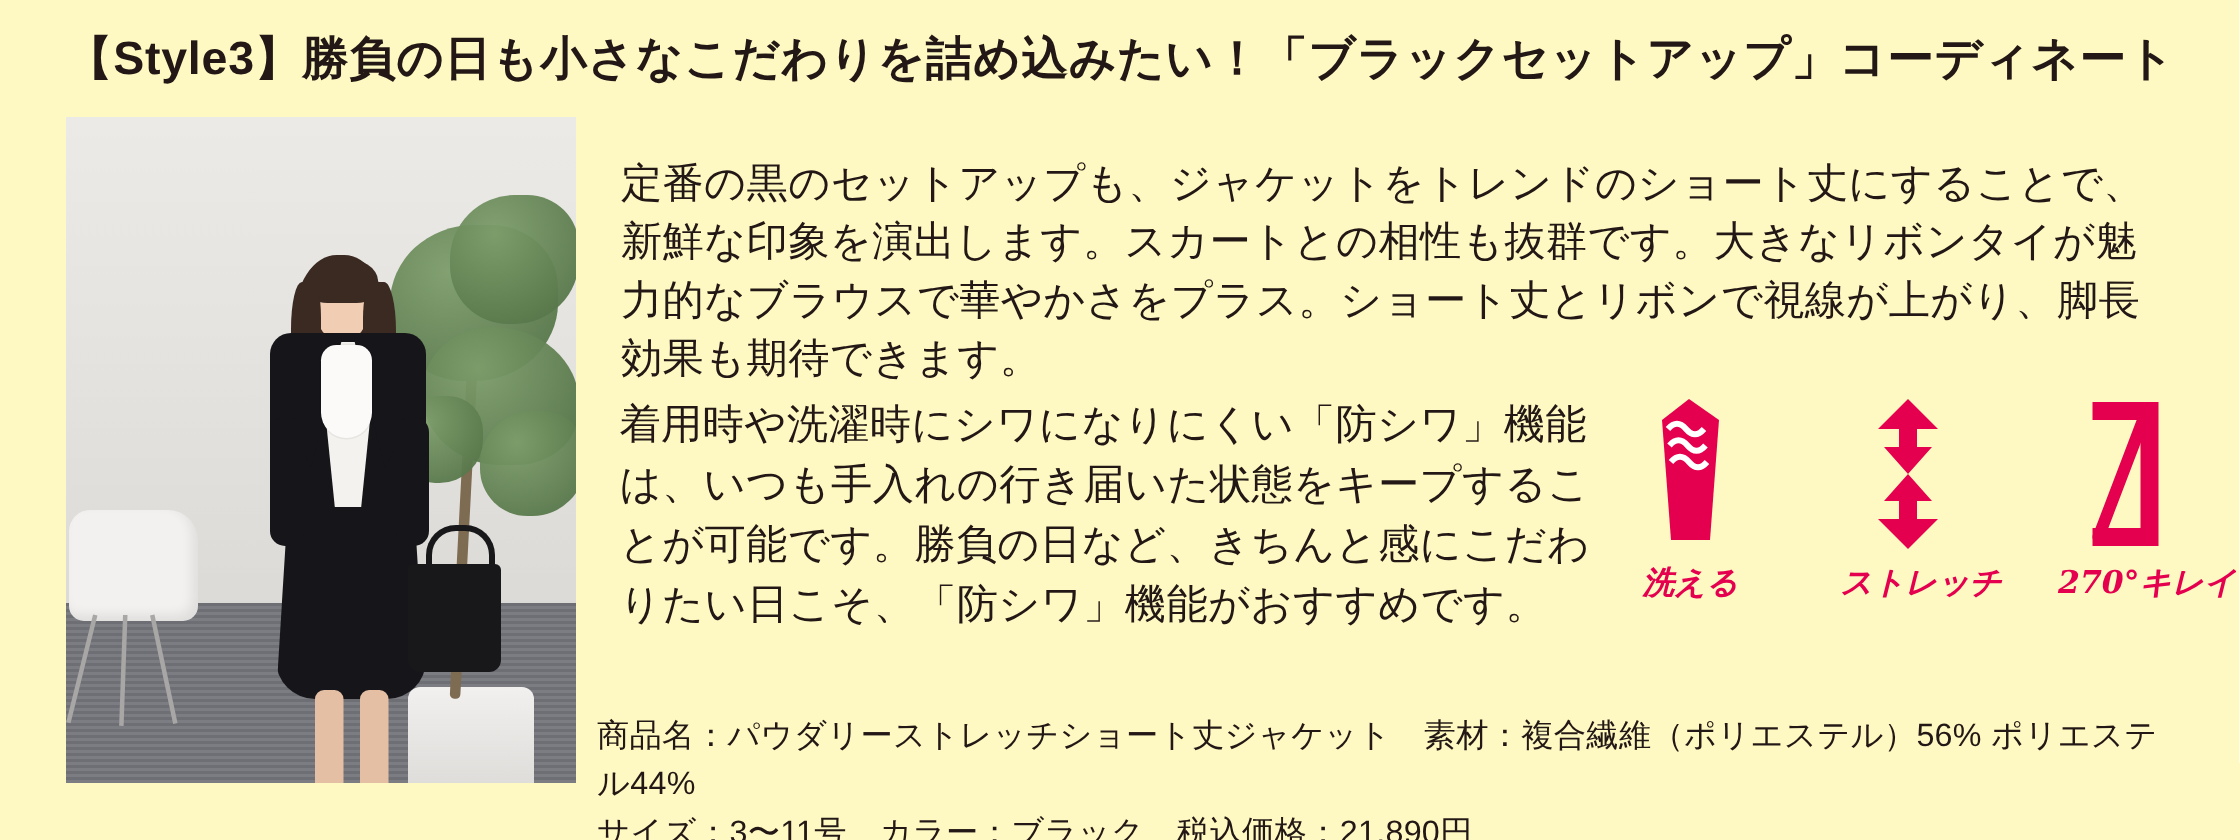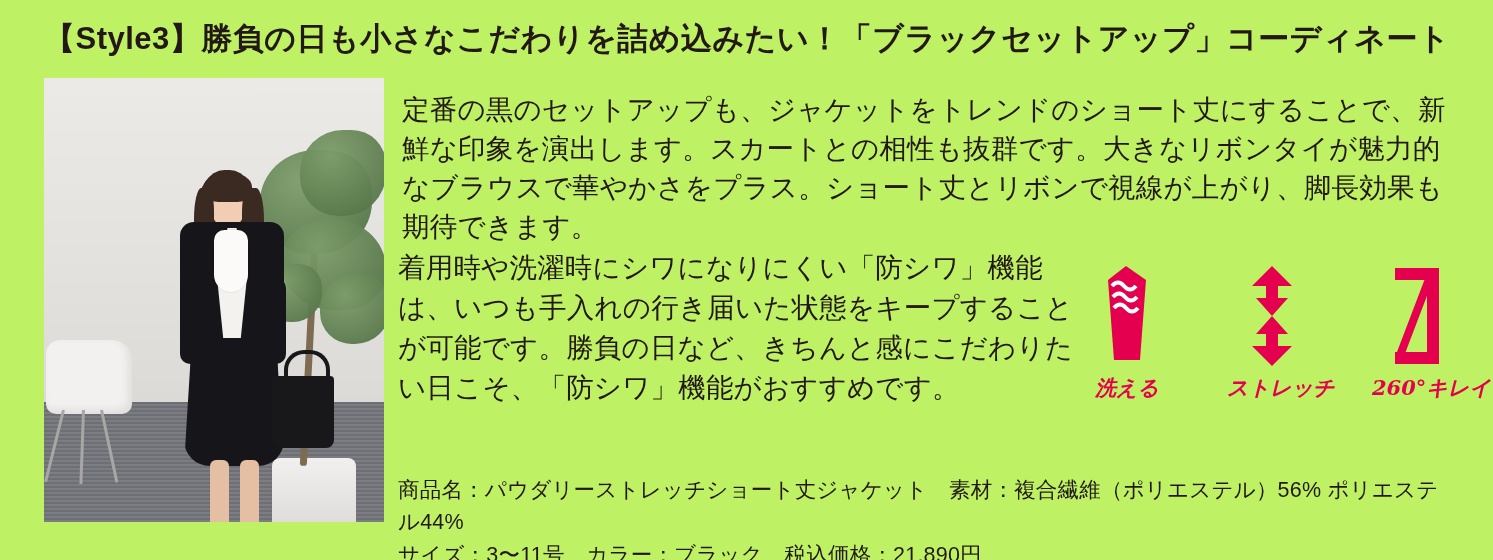--- a/index.html
+++ b/index.html
@@ -8,21 +8,21 @@
     background: #ffffff;
   }
   body {
     font-family: "Liberation Sans", "DejaVu Sans", sans-serif;
     color: #231815;
   }
   .page {
     position: relative;
     width: 1493px;
     height: 560px;
-    background: #bef264;
+    background: #fef9c3;
     overflow: hidden;
     box-sizing: border-box;
   }
   .title {
     position: absolute;
     left: 44px;
     top: 20px;
     width: 1400px;
     font-size: 31px;
     font-weight: bold;
@@ -178,32 +178,32 @@
   .body-text {
     position: absolute;
     left: 398px;
     top: 86px;
     width: 1060px;
     font-size: 27.5px;
     line-height: 1.42;
     color: #231815;
     letter-spacing: 0.2px;
   }
-  .body-text p { margin: 4px; }
+  .body-text p { margin: 16px; }
   .para2 {
     position: absolute;
     left: 398px;
     top: 248px;
     width: 680px;
     font-size: 27.5px;
     line-height: 1.45;
     color: #231815;
     letter-spacing: 0.2px;
   }
-  .para2 p { margin: 0; }
+  .para2 p { margin: 15px; }
 
   
   .icons {
     position: absolute;
     left: 1082px;
     top: 252px;
     width: 380px;
     height: 150px;
     display: flex;
     justify-content: space-between;
@@ -322,21 +322,21 @@
       <div class="icon-label">ストレッチ</div>
     </div>
 
     <div class="icon-cell">
       <div class="icon-art">
         <svg width="64" height="104" viewBox="0 0 64 104" aria-hidden="true">
           <path d="M10 4 L54 4 L54 100 L10 100 L10 88 L42 88 L42 16 L10 16 Z" fill="#e4004f"></path>
           <path d="M46 10 L14 94" stroke="#e4004f" stroke-width="8" stroke-linecap="round"></path>
         </svg>
       </div>
-      <div class="icon-label">260°キレイ</div>
+      <div class="icon-label">270°キレイ</div>
     </div>
 
   </div>
 
   <div class="spec">
     <p>商品名：パウダリーストレッチショート丈ジャケット　素材：複合繊維（ポリエステル）56% ポリエステル44%</p>
     <p>サイズ：3〜11号　カラー：ブラック　税込価格：21,890円</p>
   </div>
 
 </div>

